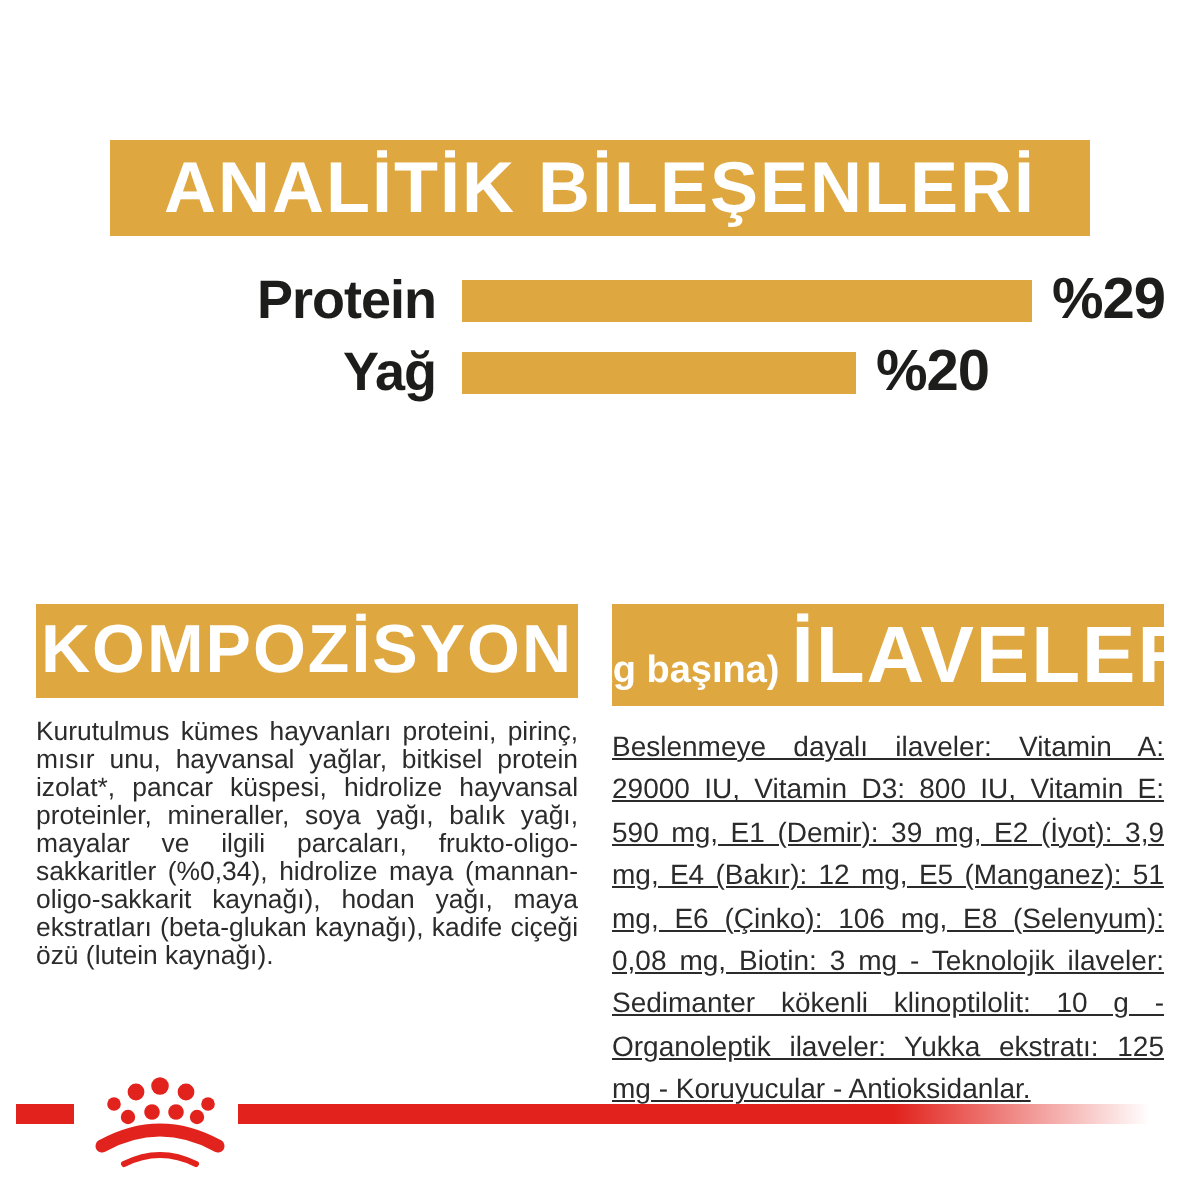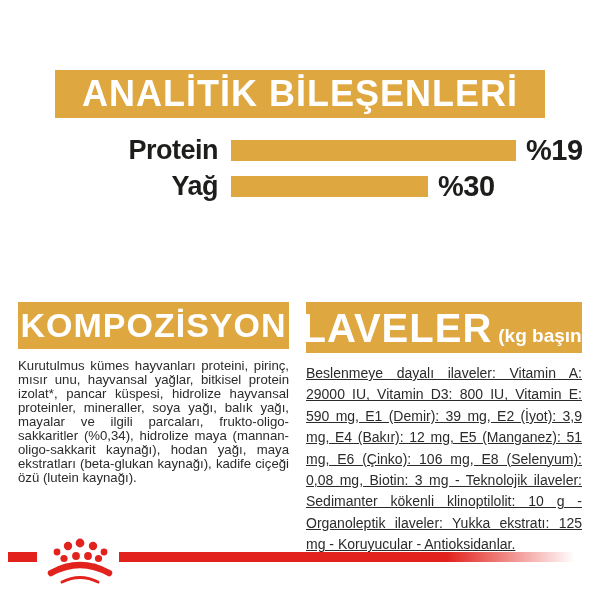--- a/index.html
+++ b/index.html
@@ -46,40 +46,40 @@
 <div class="page">
 
   <div class="banner banner-top">
     <span class="banner-text">ANALİTİK BİLEŞENLERİ</span>
   </div>
 
   <div class="chart">
       <div class="chart-row">
         <span class="chart-label">Protein</span>
         <div class="chart-bar" style="width: 285px; background: rgb(223, 167, 63);"></div>
-        <span class="chart-value">%19</span>
+        <span class="chart-value">%29</span>
       </div>
       <div class="chart-row">
         <span class="chart-label">Yağ</span>
         <div class="chart-bar" style="width: 197px; background: rgb(223, 167, 63);"></div>
-        <span class="chart-value">%30</span>
+        <span class="chart-value">%20</span>
       </div>
     </div>
 
   <div class="col col-left">
     <div class="banner banner-komp">
       <span class="banner-text">KOMPOZİSYON</span>
     </div>
     <p class="body-text">Kurutulmus kümes hayvanları proteini, pirinç, mısır unu, hayvansal yağlar, bitkisel protein izolat*, pancar küspesi, hidrolize hayvansal proteinler, mineraller, soya yağı, balık yağı, mayalar ve ilgili parcaları, frukto-oligo-sakkaritler (%0,34), hidrolize maya (mannan-oligo-sakkarit kaynağı), hodan yağı, maya ekstratları (beta-glukan kaynağı), kadife ciçeği özü (lutein kaynağı).</p>
   </div>
 
   <div class="col col-right">
     <div class="banner banner-ilav">
+      <span class="banner-text small">(kg başına)</span>
       <span class="banner-text big">İLAVELER</span>
-      <span class="banner-text small">(kg başına)</span>
     </div>
     <p class="body-text">Beslenmeye dayalı ilaveler: Vitamin A: 29000 IU, Vitamin D3: 800 IU, Vitamin E: 590 mg, E1 (Demir): 39 mg, E2 (İyot): 3,9 mg, E4 (Bakır): 12 mg, E5 (Manganez): 51 mg, E6 (Çinko): 106 mg, E8 (Selenyum): 0,08 mg, Biotin: 3 mg - Teknolojik ilaveler: Sedimanter kökenli klinoptilolit: 10 g - Organoleptik ilaveler: Yukka ekstratı: 125 mg - Koruyucular - Antioksidanlar.</p>
   </div>
 
   <div class="rule-left"></div>
   <div class="rule-main"></div>
   <svg class="crown" width="84" height="64" viewBox="0 0 84 64">
     <g fill="#e2231d">
       <circle cx="42" cy="15" r="4.4"></circle>
       <circle cx="30" cy="18" r="4.2"></circle>

